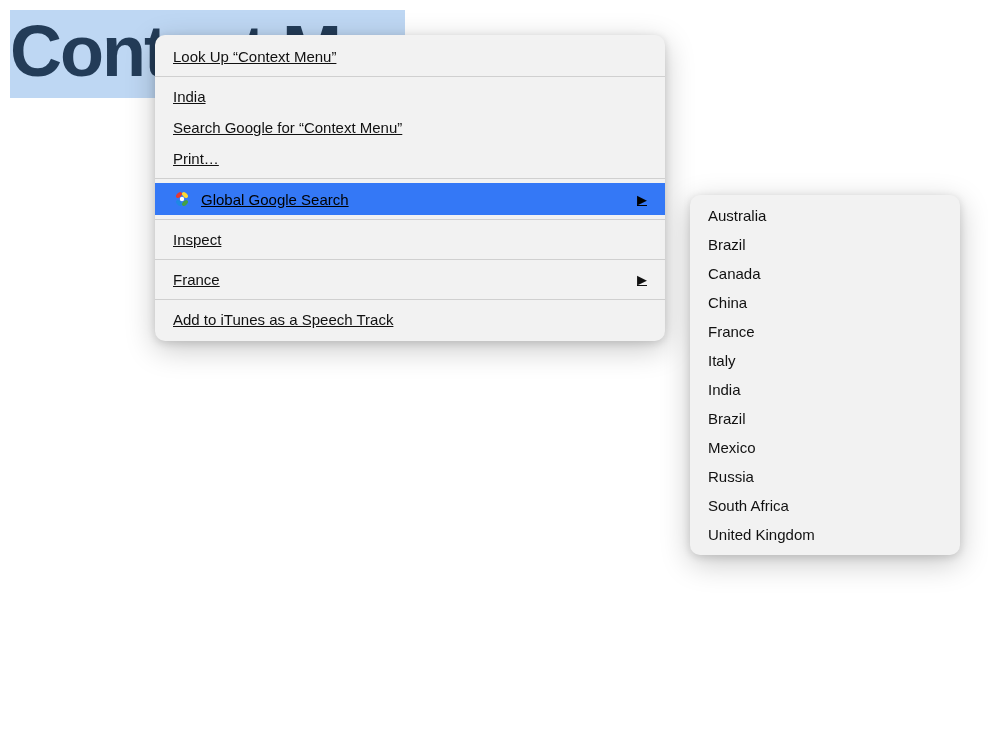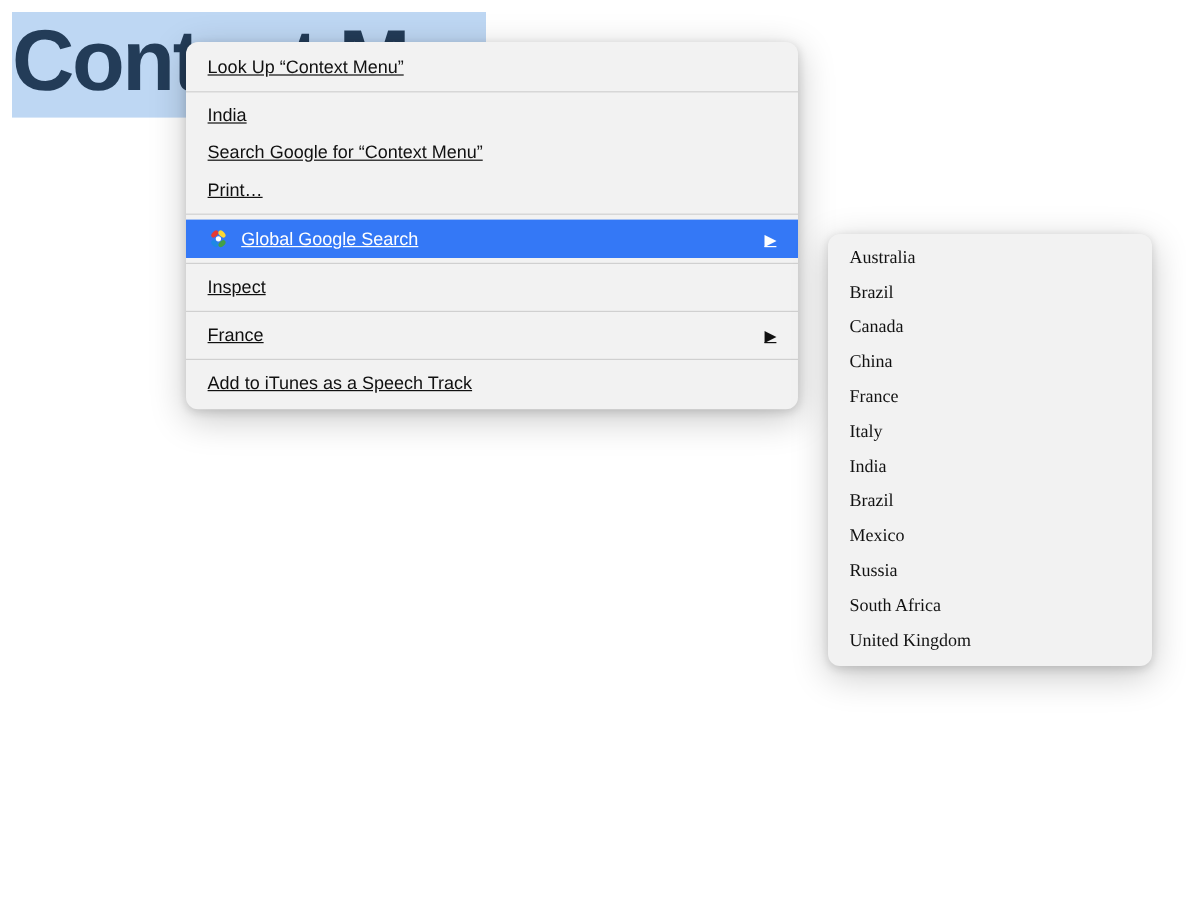--- a/index.html
+++ b/index.html
@@ -57,21 +57,21 @@
       white-space: nowrap;
       display: flex;
       align-items: center;
       justify-content: space-between;
       position: relative;
       text-decoration: underline;
     }
 
     .menu-item.highlighted {
       background: #3478f6;
-      color: #ffffff;
+      color: #000000;
       justify-content: flex-end;
     }
 
     .menu-separator {
       height: 1px;
       background: #d0d0d0;
       margin: 4px 0;
     }
 
     .menu-item-text {
@@ -101,21 +101,20 @@
     .submenu {
       position: absolute;
       top: 195px;
       left: 690px;
       width: 270px;
       background: #f2f2f2;
       border-radius: 10px;
       box-shadow: 0 8px 30px rgba(0,0,0,0.22), 0 2px 8px rgba(0,0,0,0.14);
       padding: 6px 0;
       z-index: 20;
-      font-family: Liberation Serif, serif;
     }
 
     .submenu-item {
       padding: 6px 18px;
       font-size: 15px;
       color: #111;
       cursor: pointer;
     }
   </style>
 </head>

